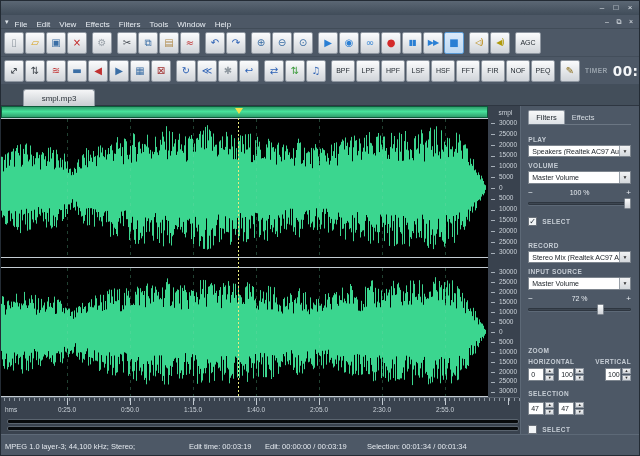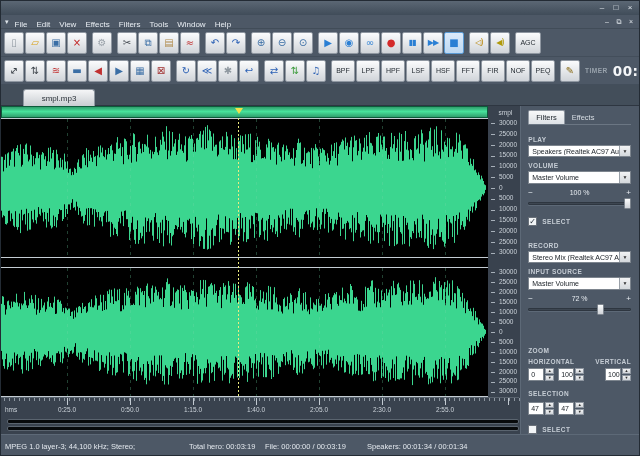--- a/index.html
+++ b/index.html
@@ -497,18 +497,18 @@
 
       <div class="cbrow">
         <div class="cbbox" id="cb2"></div>
         <span class="cblabel">SELECT</span>
       </div>
     </div>
   </div>
 
   <div class="statusbar">
     <span class="sitem" style="left:4px;">MPEG 1.0 layer-3; 44,100 kHz; Stereo;</span>
-    <span class="sitem" style="left:188px;">Total hero: 00:03:19</span>
-    <span class="sitem" style="left:264px;">File: 00:00:00 / 00:03:19</span>
-    <span class="sitem" style="left:366px;">Speakers: 00:01:34 / 00:01:34</span>
+    <span class="sitem" style="left:188px;">Edit time: 00:03:19</span>
+    <span class="sitem" style="left:264px;">Edit: 00:00:00 / 00:03:19</span>
+    <span class="sitem" style="left:366px;">Selection: 00:01:34 / 00:01:34</span>
   </div>
 
 </div>
 
 </body></html>

